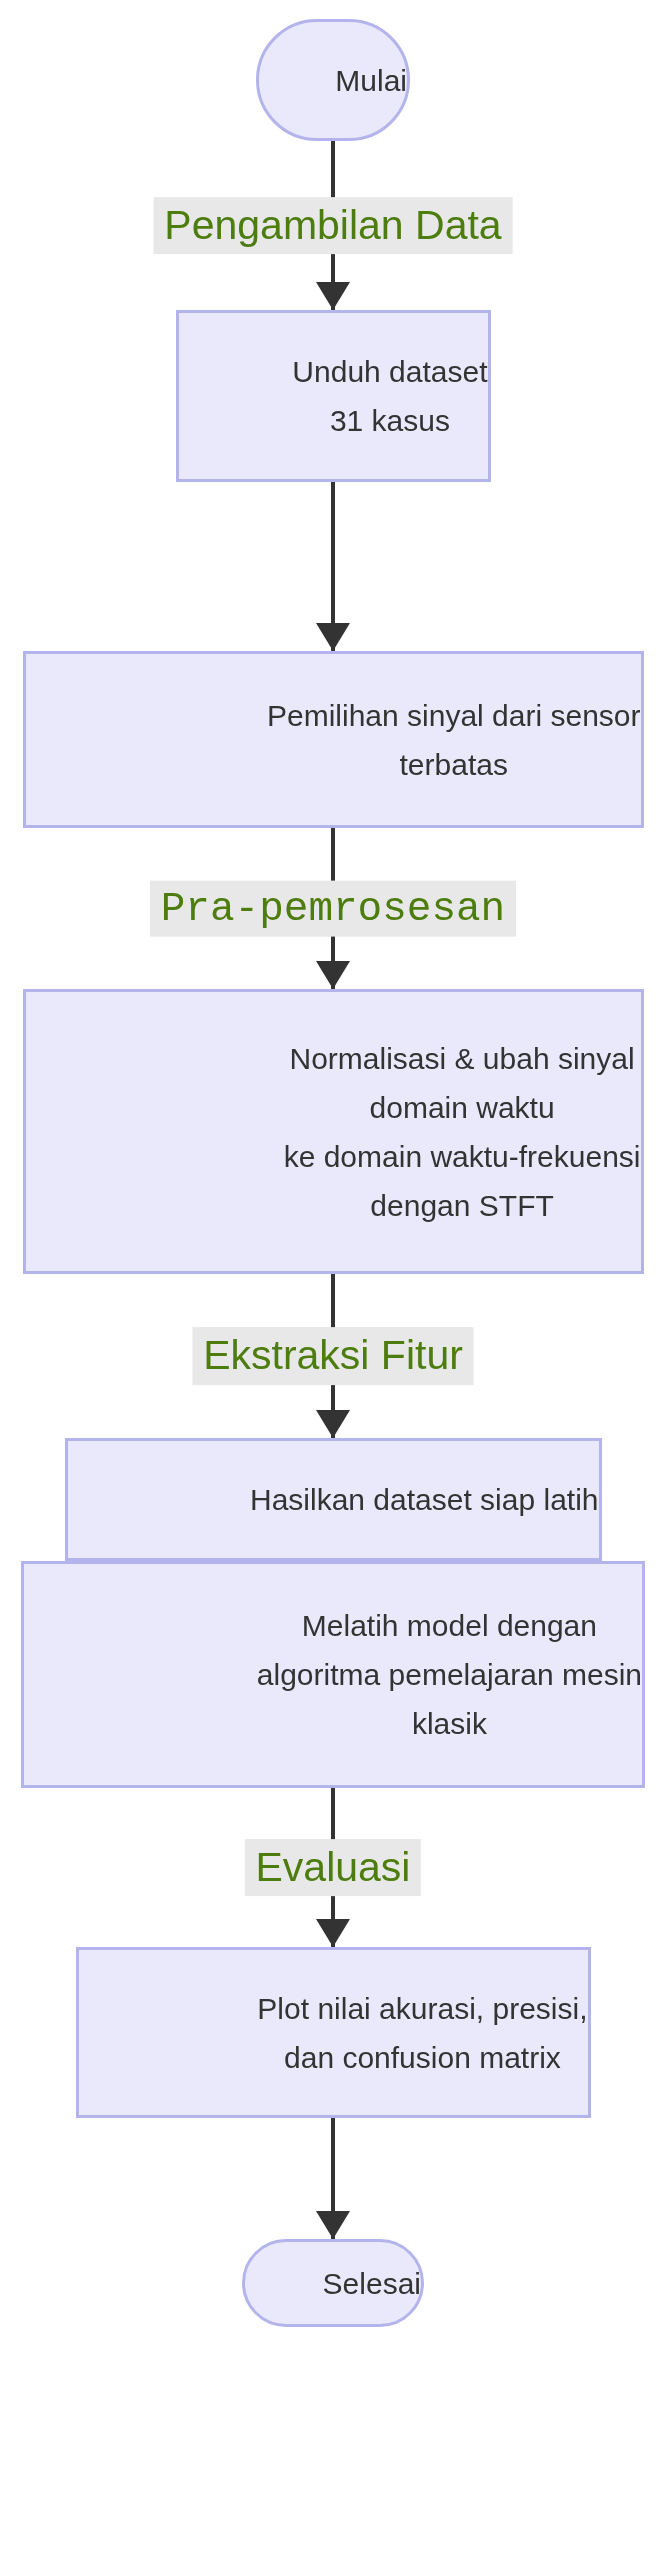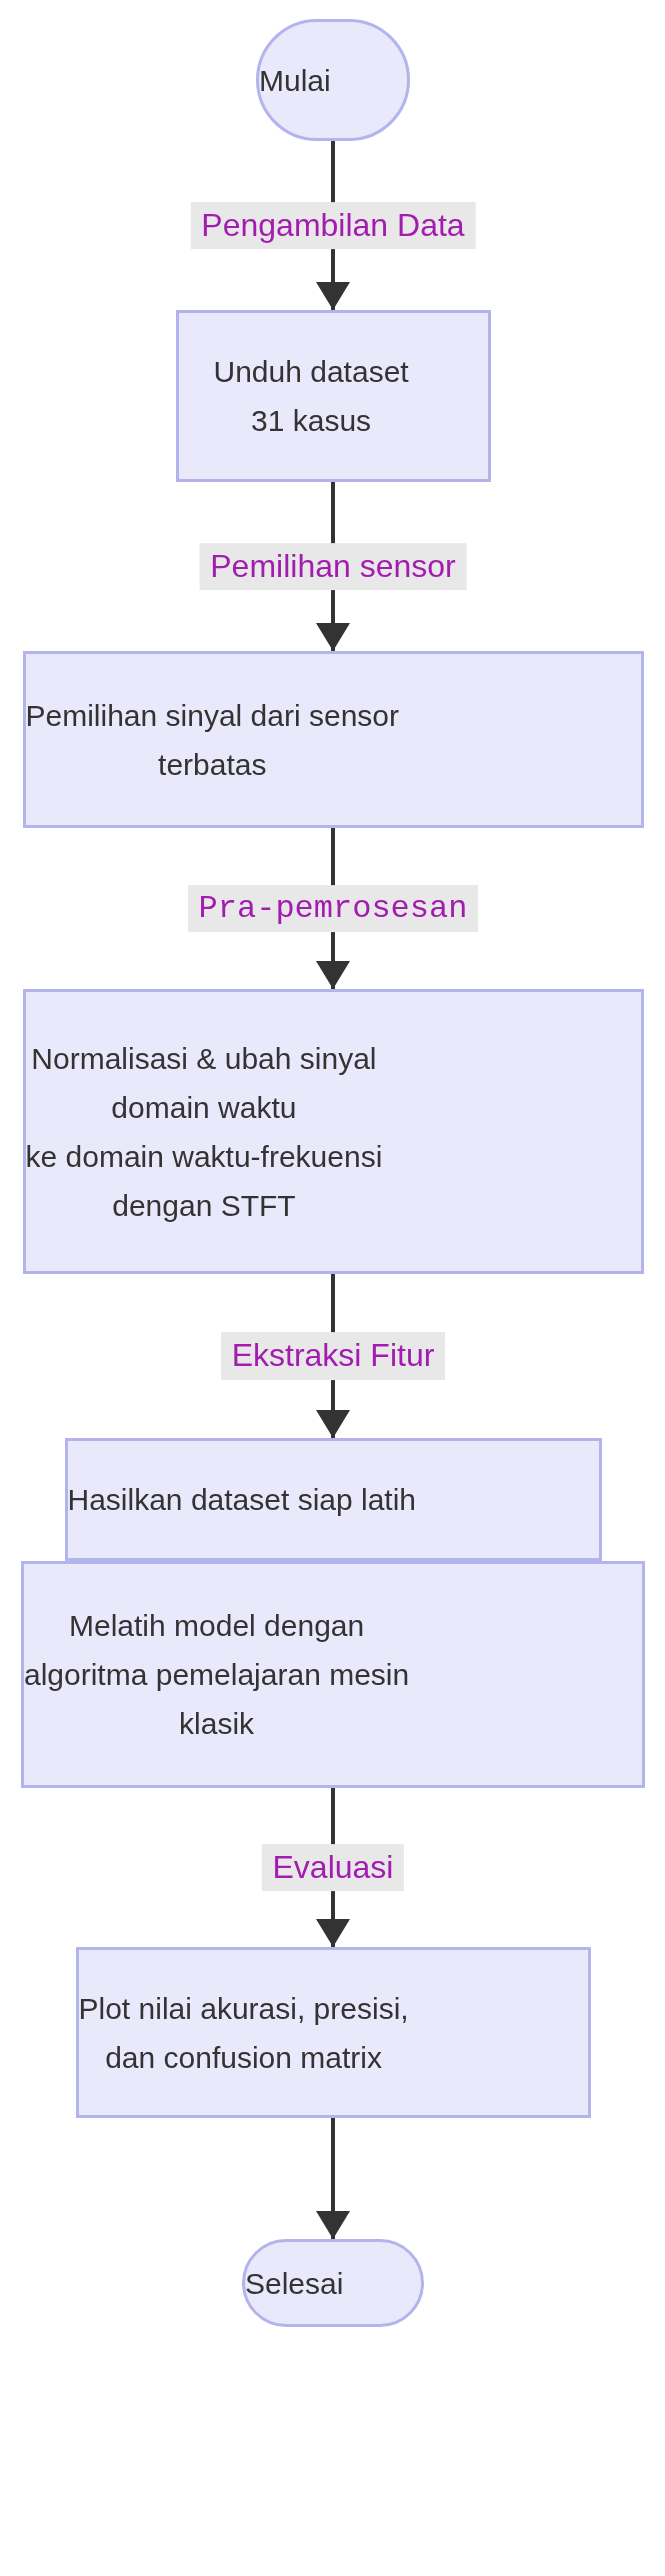--- a/index.html
+++ b/index.html
@@ -7,21 +7,21 @@
     width:666px; height:2576px; background:#ffffff;
     display:flex; flex-direction:column; align-items:center;
     padding-top:19px; box-sizing:border-box; overflow:hidden;
     font-family:"Liberation Sans","DejaVu Sans",sans-serif;
     color:#333333;
   }
   
   .node {
     flex:none; box-sizing:border-box;
     background:#e9e9fb; border:3.4px solid #b4b4ec;
-    display:flex; align-items:center; justify-content:flex-start;
+    display:flex; align-items:center; justify-content:flex-end;
     text-align:center; font-size:30px; line-height:49px;
   }
   .node-text { white-space:pre-line; }
   .stadium { border-radius:670px; }
   .n1 { width:154px; height:122px; }
   .n2 { width:315px; height:172px;padding-left:35px; }
   .n3 { width:621px; height:177px; }
   .n4 { width:621px; height:285px; }
   .n5 { width:537px; height:123px; }
   .n6 { width:624px; height:227px; }
@@ -39,21 +39,21 @@
   .arrowhead {
     position:absolute; left:50%; bottom:0; transform:translateX(-50%);
     width:0; height:0;
     border-left:17.4px solid transparent;
     border-right:17.4px solid transparent;
     border-top:28px solid #333333;
   }
   .edge-label {
     position:absolute; left:50%; top:50%; transform:translate(-50%,-50%);
     background:#e8e8e8; padding:5.4px 10.7px;
-    font-size:32px; color:#a21caf; white-space:nowrap;
+    font-size:41px; color:#4d7c0f; white-space:nowrap;
   }
 </style>
 </head>
 <body>
 
 <div class="canvas">
 
   <div class="node stadium n1">
     <span class="node-text">Mulai</span>
   </div>
@@ -65,21 +65,20 @@
   </div>
 
   <div class="node n2">
     <span class="node-text">Unduh dataset
 31 kasus</span>
   </div>
 
   <div class="edge e2">
     <div class="edge-line"></div>
     <div class="arrowhead"></div>
-    <div class="edge-label">Pemilihan sensor</div>
   </div>
 
   <div class="node n3">
     <span class="node-text">Pemilihan sinyal dari sensor
 terbatas</span>
   </div>
 
   <div class="edge e3">
     <div class="edge-line"></div>
     <div class="arrowhead"></div>

